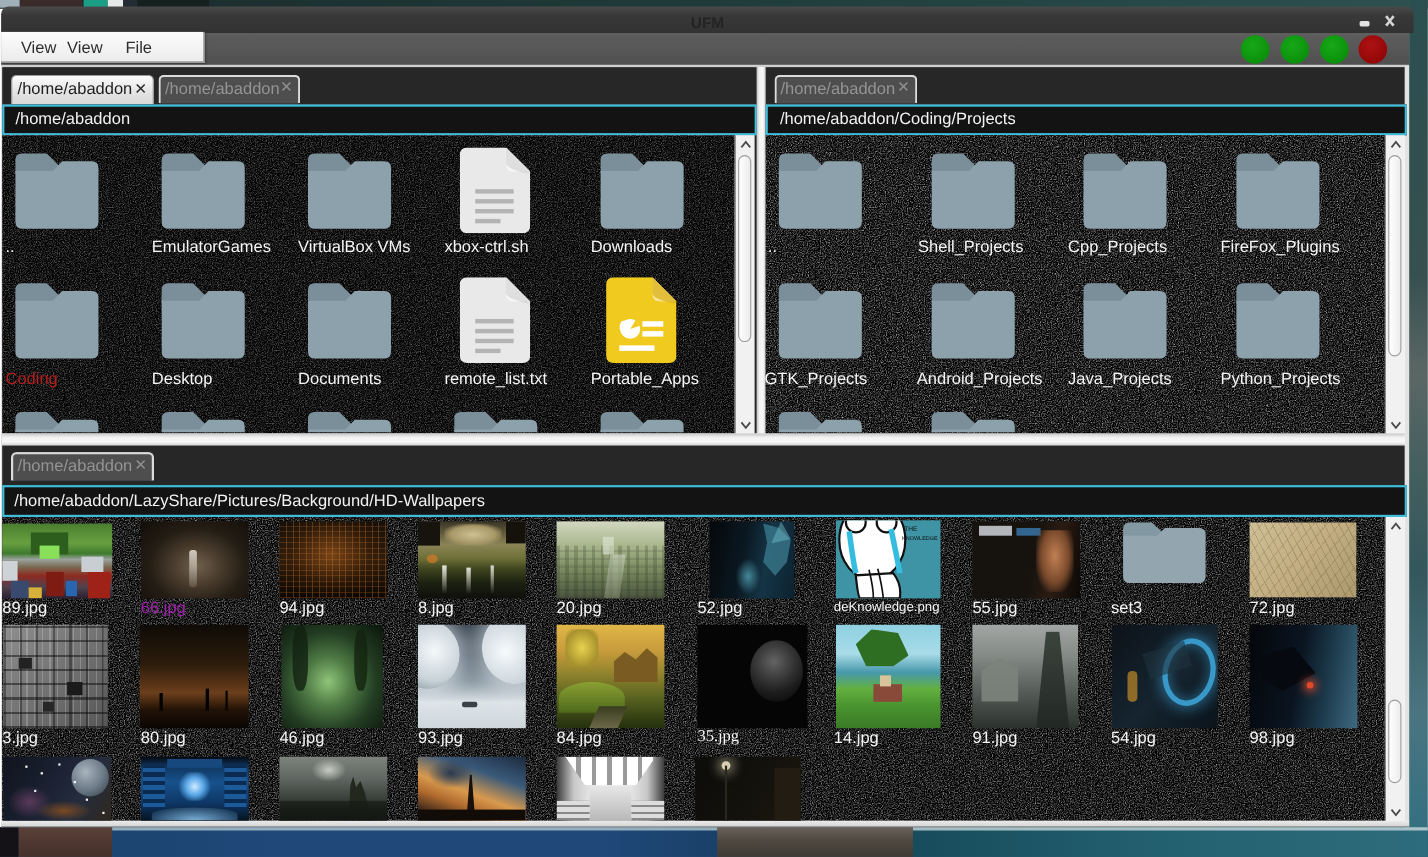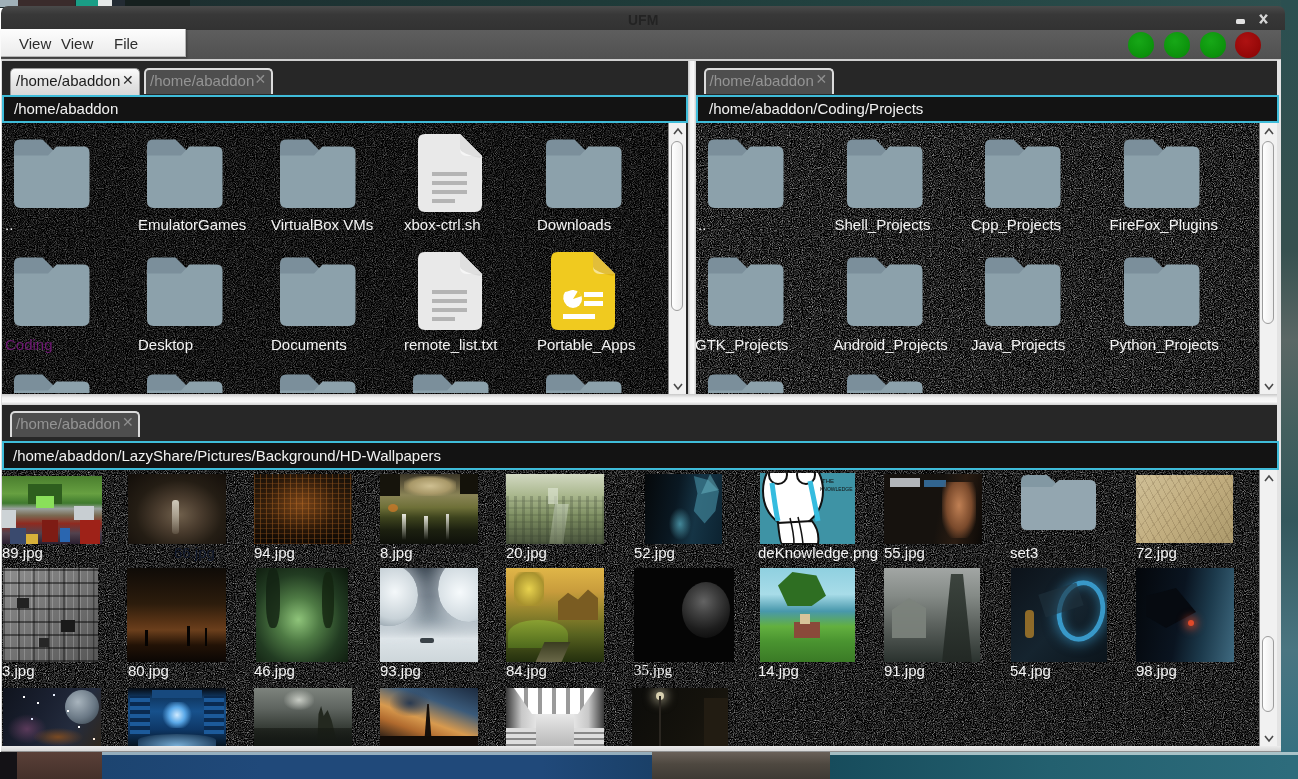--- a/index.html
+++ b/index.html
@@ -95,21 +95,21 @@
 <div style="position:absolute;left:404px;top:216px;font-size:15px;color:#f5f5f5;font-weight:normal;white-space:nowrap;">xbox-ctrl.sh</div>
 <svg style="position:absolute;left:544px;top:138px;width:79px;height:71px;" viewBox="0 0 79 71" preserveAspectRatio="none">
     <path d="M8 1.5 Q2 1.5 2 7.5 V20 H44 V15 L30.5 1.5 Z" fill="#7b8f9b"></path>
     <path d="M2 17.5 H36 L44.5 8.5 H71.5 Q77.5 8.5 77.5 14.5 V63.5 Q77.5 70 71 70 H8.5 Q2 70 2 63.5 Z" fill="#8ca1ab"></path>
   </svg>
 <div style="position:absolute;left:537px;top:216px;font-size:15px;color:#f5f5f5;font-weight:normal;white-space:nowrap;">Downloads</div>
 <svg style="position:absolute;left:12px;top:256px;width:79px;height:71px;" viewBox="0 0 79 71" preserveAspectRatio="none">
     <path d="M8 1.5 Q2 1.5 2 7.5 V20 H44 V15 L30.5 1.5 Z" fill="#7b8f9b"></path>
     <path d="M2 17.5 H36 L44.5 8.5 H71.5 Q77.5 8.5 77.5 14.5 V63.5 Q77.5 70 71 70 H8.5 Q2 70 2 63.5 Z" fill="#8ca1ab"></path>
   </svg>
-<div style="position:absolute;left:5px;top:336px;font-size:15px;color:#701a75;font-weight:normal;white-space:nowrap;">Coding</div>
+<div style="position:absolute;left:5px;top:336px;font-size:15px;color:#b91c1c;font-weight:normal;white-space:nowrap;">Coding</div>
 <svg style="position:absolute;left:145px;top:256px;width:79px;height:71px;" viewBox="0 0 79 71" preserveAspectRatio="none">
     <path d="M8 1.5 Q2 1.5 2 7.5 V20 H44 V15 L30.5 1.5 Z" fill="#7b8f9b"></path>
     <path d="M2 17.5 H36 L44.5 8.5 H71.5 Q77.5 8.5 77.5 14.5 V63.5 Q77.5 70 71 70 H8.5 Q2 70 2 63.5 Z" fill="#8ca1ab"></path>
   </svg>
 <div style="position:absolute;left:138px;top:336px;font-size:15px;color:#f5f5f5;font-weight:normal;white-space:nowrap;">Desktop</div>
 <svg style="position:absolute;left:278px;top:256px;width:79px;height:71px;" viewBox="0 0 79 71" preserveAspectRatio="none">
     <path d="M8 1.5 Q2 1.5 2 7.5 V20 H44 V15 L30.5 1.5 Z" fill="#7b8f9b"></path>
     <path d="M2 17.5 H36 L44.5 8.5 H71.5 Q77.5 8.5 77.5 14.5 V63.5 Q77.5 70 71 70 H8.5 Q2 70 2 63.5 Z" fill="#8ca1ab"></path>
   </svg>
 <div style="position:absolute;left:271px;top:336px;font-size:15px;color:#f5f5f5;font-weight:normal;white-space:nowrap;">Documents</div>
@@ -249,21 +249,21 @@
     <div style="position:absolute;left:78px;top:44px;width:20px;height:24px;background:#9e2218;"></div>
     <div style="position:absolute;left:40px;top:44px;width:16px;height:22px;background:#7e1c14;"></div>
     <div style="position:absolute;left:8px;top:52px;width:16px;height:16px;background:#3a4a6e;"></div>
     <div style="position:absolute;left:58px;top:52px;width:10px;height:14px;background:#2a66b0;"></div>
     <div style="position:absolute;left:24px;top:58px;width:12px;height:10px;background:#d8b13a;"></div>
   </div>
 <div style="position:absolute;left:2px;top:544px;font-size:15px;color:#f5f5f5;font-weight:normal;white-space:nowrap;">89.jpg</div>
 <div style="position:absolute;left:128px;top:474px;width:98px;height:70px;overflow:hidden;background:radial-gradient(ellipse at 52% 58%,#70604c 0%,#4a3c2e 30%,#241d14 60%,#120d09 100%);">
     <div style="position:absolute;left:44px;top:26px;width:7px;height:34px;background:linear-gradient(180deg,rgba(230,225,210,.85),rgba(160,150,130,.25));border-radius:3px;"></div>
   </div>
-<div style="position:absolute;left:128px;top:544px;font-size:15px;color:#0f172a;font-weight:normal;white-space:nowrap;padding-left:46px;">66.jpg</div>
+<div style="position:absolute;left:128px;top:544px;font-size:15px;color:#a21caf;font-weight:normal;white-space:nowrap;">66.jpg</div>
 <div style="position:absolute;left:254px;top:474px;width:98px;height:70px;overflow:hidden;background:radial-gradient(ellipse at 48% 42%,rgba(196,108,36,.5),rgba(80,40,10,.25) 50%,rgba(0,0,0,0) 72%),linear-gradient(180deg,#171009,#2c1c0c 50%,#0c0703 100%);">
     <div style="position:absolute;left:0;top:0;width:98px;height:70px;background:repeating-linear-gradient(90deg,rgba(235,140,50,.65) 0 1px,transparent 1px 6px),repeating-linear-gradient(0deg,rgba(220,120,40,.5) 0 1px,transparent 1px 5px);opacity:.45;"></div>
   </div>
 <div style="position:absolute;left:254px;top:544px;font-size:15px;color:#f5f5f5;font-weight:normal;white-space:nowrap;">94.jpg</div>
 <div style="position:absolute;left:380px;top:474px;width:98px;height:70px;overflow:hidden;background:linear-gradient(180deg,#3a3526 0%,#6a6242 18%,#8a8456 30%,#6e7038 48%,#3e441e 62%,#1c2010 80%,#0e100a 100%);">
     <div style="position:absolute;left:24px;top:2px;width:52px;height:20px;background:radial-gradient(ellipse,#cfc092 0%,#a89868 55%,transparent 80%);"></div>
     <div style="position:absolute;left:0;top:0;width:20px;height:22px;background:#16140c;"></div>
     <div style="position:absolute;left:80px;top:0;width:18px;height:20px;background:#14120a;"></div>
     <div style="position:absolute;left:8px;top:30px;width:10px;height:8px;background:#c87828;opacity:.8;border-radius:50%;"></div>
     <div style="position:absolute;left:22px;top:40px;width:4px;height:26px;background:linear-gradient(180deg,#e8e8e0,transparent);"></div>
@@ -287,21 +287,21 @@
       <ellipse cx="33" cy="18" rx="30" ry="36" fill="#fff" stroke="#111" stroke-width="2"></ellipse>
       <path d="M18 50 Q20 70 22 71 L58 71 Q60 58 52 48 Z" fill="#fff" stroke="#111" stroke-width="2"></path>
       <circle cx="18" cy="2" r="9" fill="none" stroke="#111" stroke-width="2"></circle>
       <circle cx="46" cy="2" r="9" fill="none" stroke="#111" stroke-width="2"></circle>
       <path d="M12 10 q4 30 6 38" stroke="#35bcdf" stroke-width="5" fill="none"></path>
       <path d="M50 8 q6 28 8 40" stroke="#35bcdf" stroke-width="5" fill="none"></path>
       <path d="M30 45 q4 16 4 26 M38 44 q4 16 5 27" stroke="#111" stroke-width="1.5" fill="none"></path>
       <text x="62" y="10" font-size="6" fill="#111">THE</text>
       <text x="60" y="18" font-size="5" fill="#111">KNOWLEDGE</text>
     </svg></div>
-<div style="position:absolute;left:758px;top:544px;font-size:15px;color:#f5f5f5;font-weight:normal;white-space:nowrap;">deKnowledge.png</div>
+<div style="position:absolute;left:758px;top:544px;font-size:12px;color:#f5f5f5;font-weight:normal;white-space:nowrap;">deKnowledge.png</div>
 <div style="position:absolute;left:884px;top:474px;width:98px;height:70px;overflow:hidden;background:linear-gradient(100deg,#16120e 55%,#2a1c12 75%,#0a0806 100%);">
     <div style="position:absolute;left:6px;top:4px;width:30px;height:9px;background:#cfd4d8;opacity:.85;"></div>
     <div style="position:absolute;left:40px;top:6px;width:22px;height:7px;background:#3a7ab0;opacity:.8;"></div>
     <div style="position:absolute;left:58px;top:8px;width:34px;height:56px;background:radial-gradient(ellipse at 50% 42%,#c08054 0%,#7a4a2c 52%,transparent 80%);"></div>
   </div>
 <div style="position:absolute;left:884px;top:544px;font-size:15px;color:#f5f5f5;font-weight:normal;white-space:nowrap;">55.jpg</div>
 <svg style="position:absolute;left:1019px;top:474px;width:79px;height:57px" viewBox="0 0 79 57" preserveAspectRatio="none">
     <path d="M8 1 Q2 1 2 7 V16 H40 V12 L28 1 Z" fill="#8298a3"></path>
     <path d="M2 13 H33 L40 6 H71 Q77 6 77 12 V50 Q77 56 71 56 H8 Q2 56 2 50 Z" fill="#93a6b0"></path>
   </svg>

